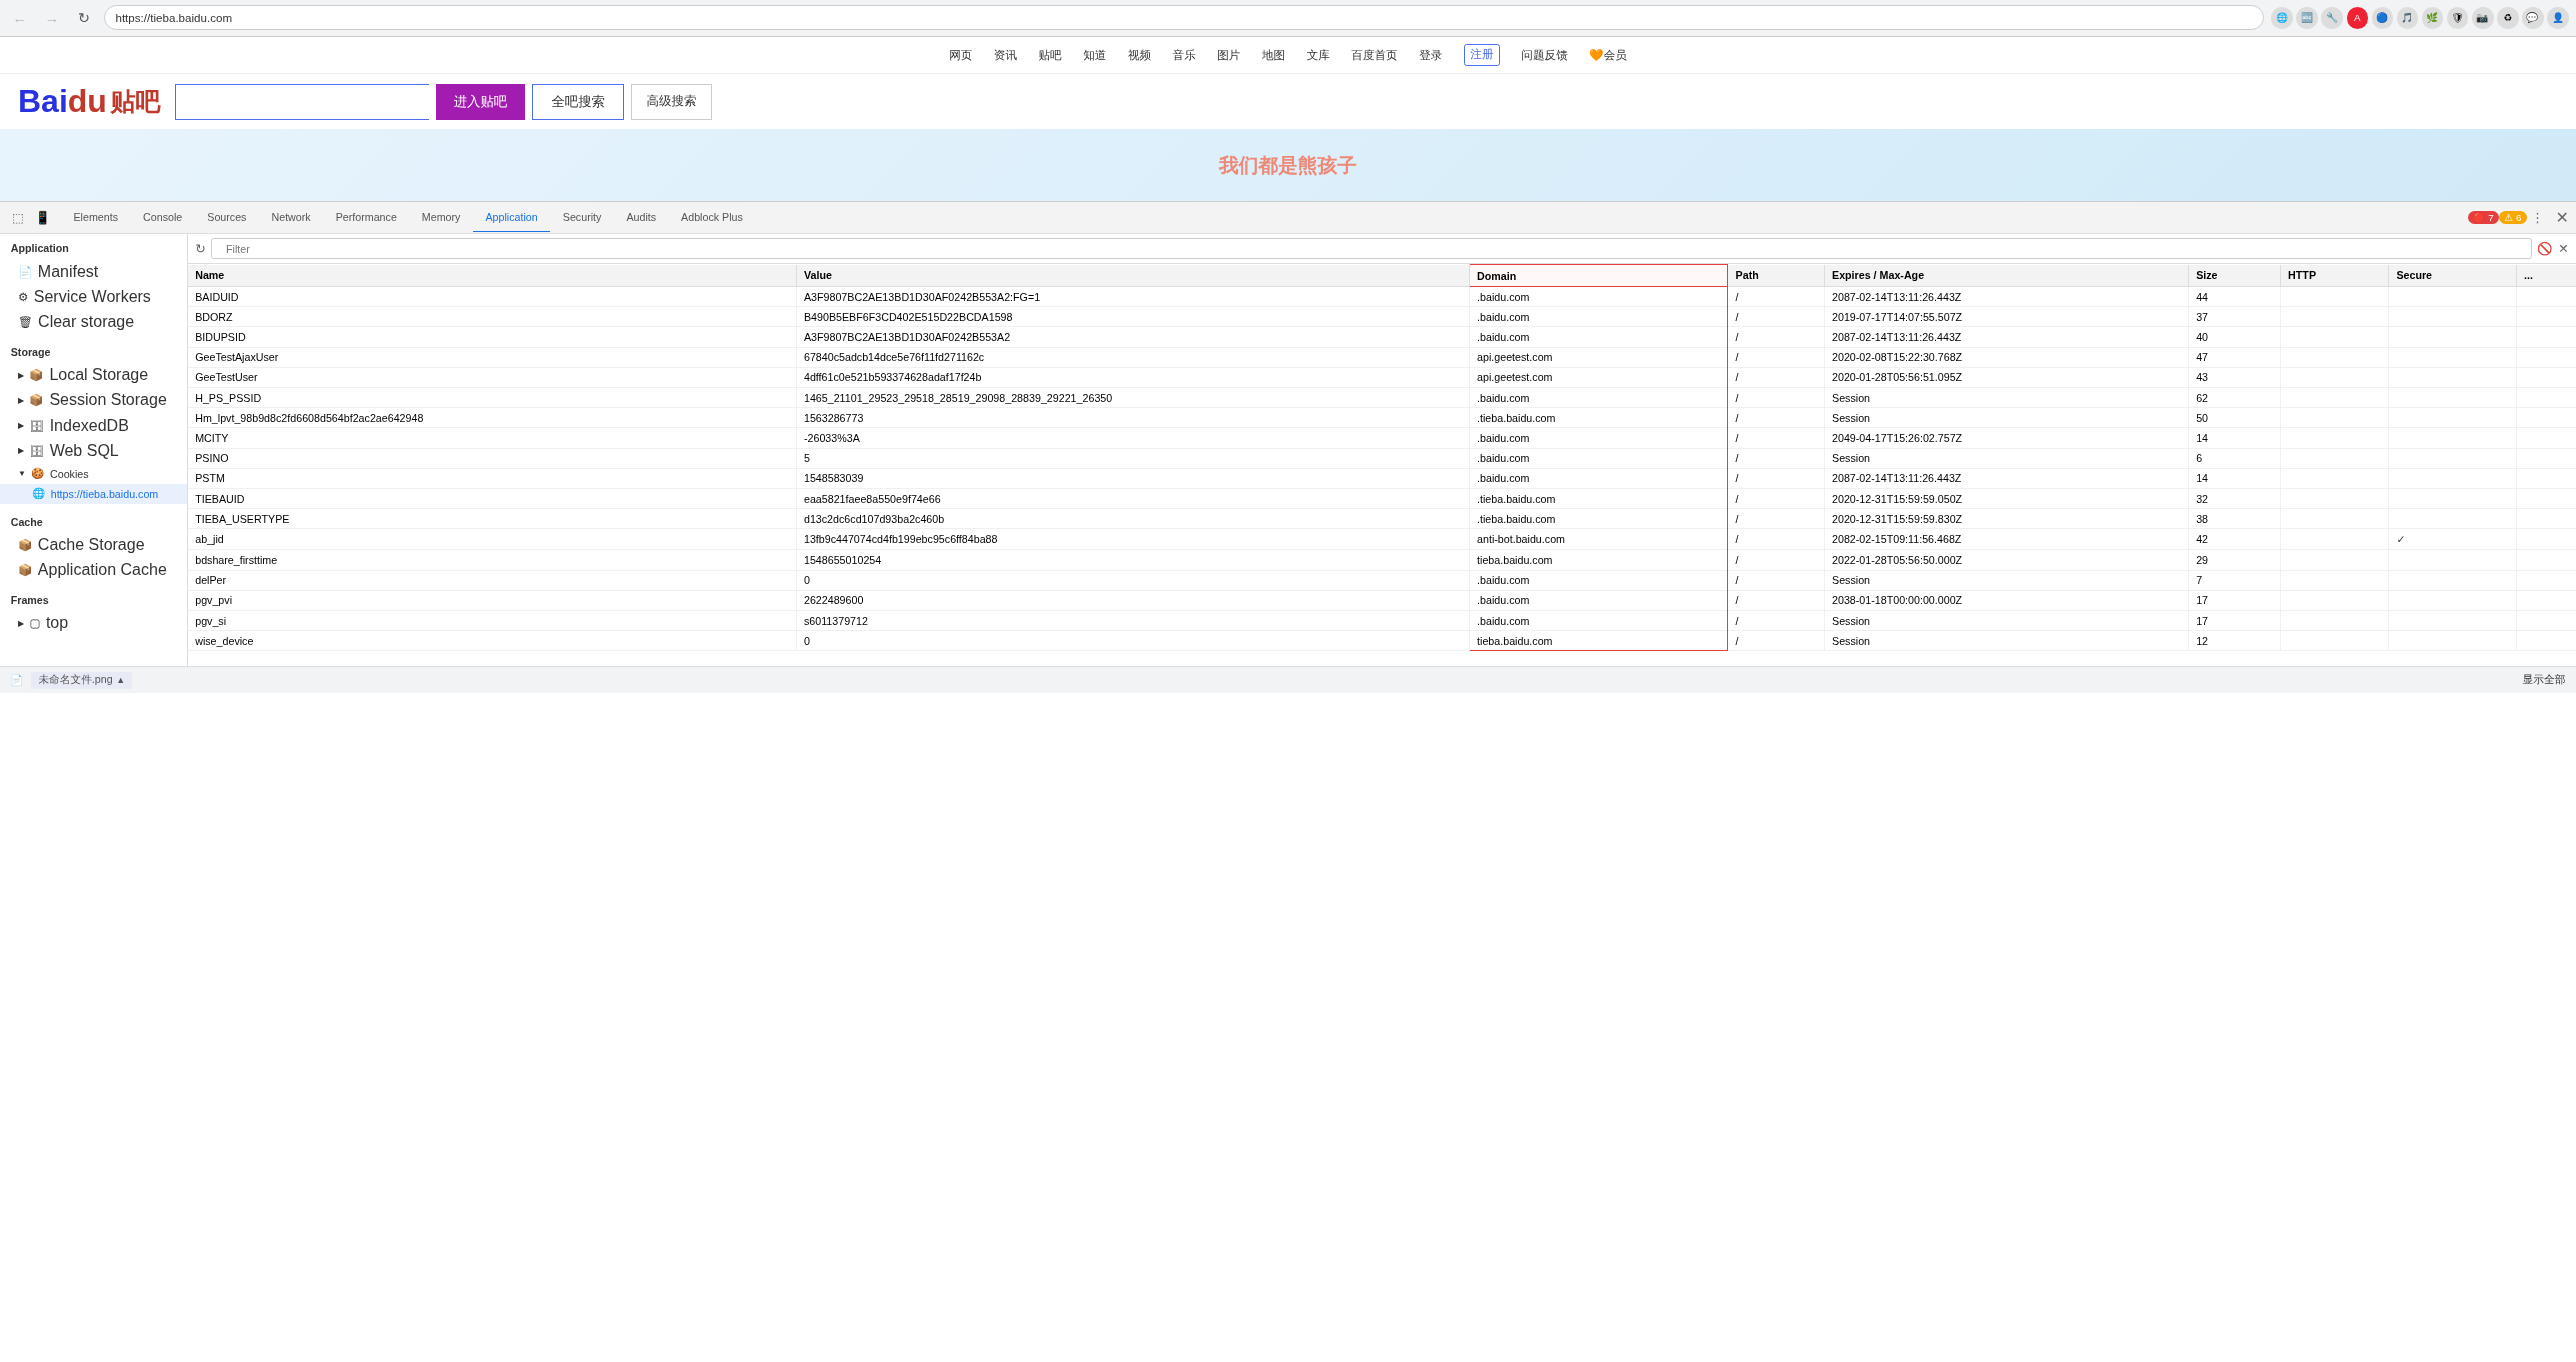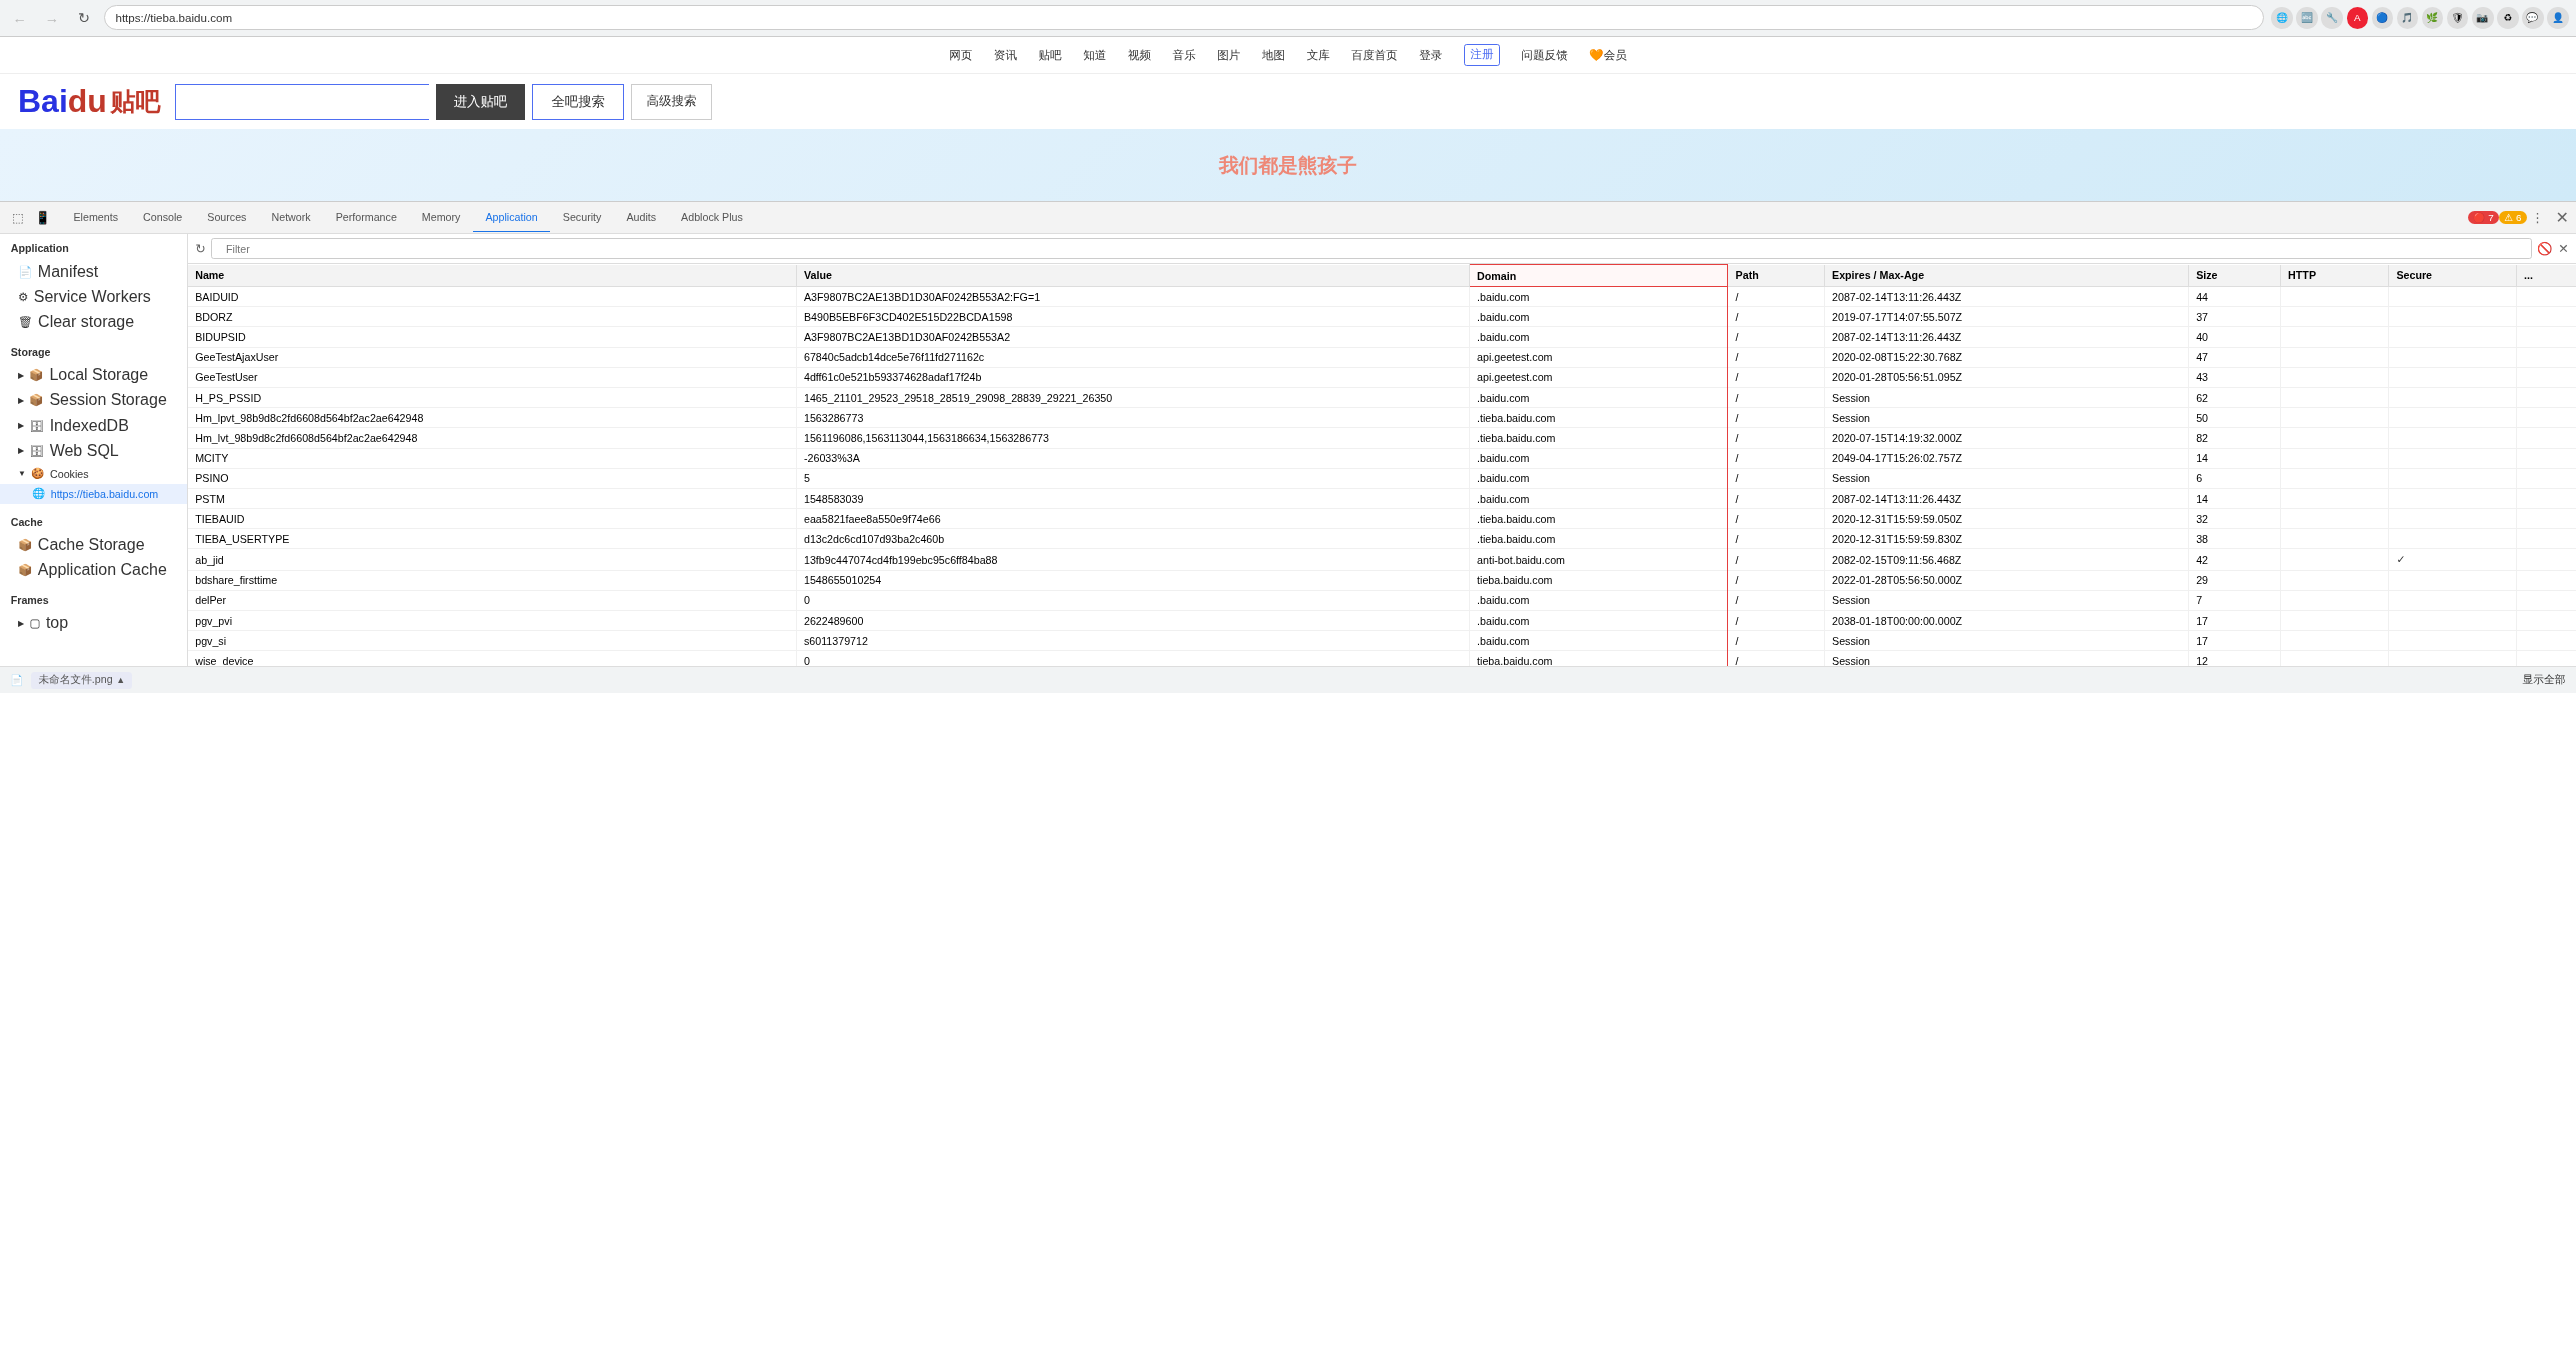--- a/index.html
+++ b/index.html
@@ -17,21 +17,21 @@
 
     
     .site-nav { background: #fff; border-bottom: 0.9px solid #eee; padding: 7.2px 0; display: flex; justify-content: center; gap: 21.5px; font-size: 11.6px; color: #333; }
     .site-nav span { cursor: pointer; padding: 3.6px 0; }
 
     
     .baidu-header { background: #fff; padding: 9px 18px; display: flex; align-items: center; gap: 14.3px; }
     .baidu-logo { display: flex; align-items: center; }
     .search-box { display: flex; align-items: center; gap: 7.2px; flex: 1; max-width: 537px; }
     .search-input { flex: 1; height: 36px; border: 1.8px solid #4e6ef2; border-right: none; padding: 0 10.7px; font-size: 14.3px; outline: none; }
-    .btn-enter { height: 36px; padding: 0 18px; background: #404040; color: #fff; border: none; cursor: pointer; font-size: 13.4px; white-space: nowrap; }
+    .btn-enter { height: 36px; padding: 0 18px; background: #a21caf; color: #fff; border: none; cursor: pointer; font-size: 13.4px; white-space: nowrap; }
     .btn-search { height: 36px; padding: 0 18px; background: #fff; color: #333; border: 1.8px solid #4e6ef2; cursor: pointer; font-size: 13.4px; white-space: nowrap; }
     .btn-advanced { height: 36px; padding: 0 14.3px; background: #fff; color: #333; border: 0.9px solid #ccc; cursor: pointer; font-size: 12.5px; }
 
     
     .banner { height: 72px; background: linear-gradient(135deg, #e8f4fd 0%, #d0eaf8 100%); display: flex; align-items: center; justify-content: center; color: #e85; font-size: 21.5px; font-weight: bold; overflow: hidden; position: relative; }
     .banner-text { color: #e87; font-size: 19.7px; }
 
     
     .devtools { display: flex; flex-direction: column; border-top: 1.8px solid #ccc; background: #fff; height: 465px; }
     .devtools-tabs { display: flex; align-items: center; background: #f3f3f3; border-bottom: 0.9px solid #ddd; padding: 0 7.2px; gap: 0; min-height: 32px; }
@@ -346,31 +346,20 @@
                 <td>1563286773</td>
                 <td class="domain-col">.tieba.baidu.com</td>
                 <td>/</td>
                 <td>Session</td>
                 <td>50</td>
                 <td></td>
                 <td></td>
                 <td></td>
               </tr>
               <tr>
-                <td>Hm_lvt_98b9d8c2fd6608d564bf2ac2ae642948</td>
-                <td>1561196086,1563113044,1563186634,1563286773</td>
-                <td class="domain-col">.tieba.baidu.com</td>
-                <td>/</td>
-                <td>2020-07-15T14:19:32.000Z</td>
-                <td>82</td>
-                <td></td>
-                <td></td>
-                <td></td>
-              </tr>
-              <tr>
                 <td>MCITY</td>
                 <td>-26033%3A</td>
                 <td class="domain-col">.baidu.com</td>
                 <td>/</td>
                 <td>2049-04-17T15:26:02.757Z</td>
                 <td>14</td>
                 <td></td>
                 <td></td>
                 <td></td>
               </tr>

